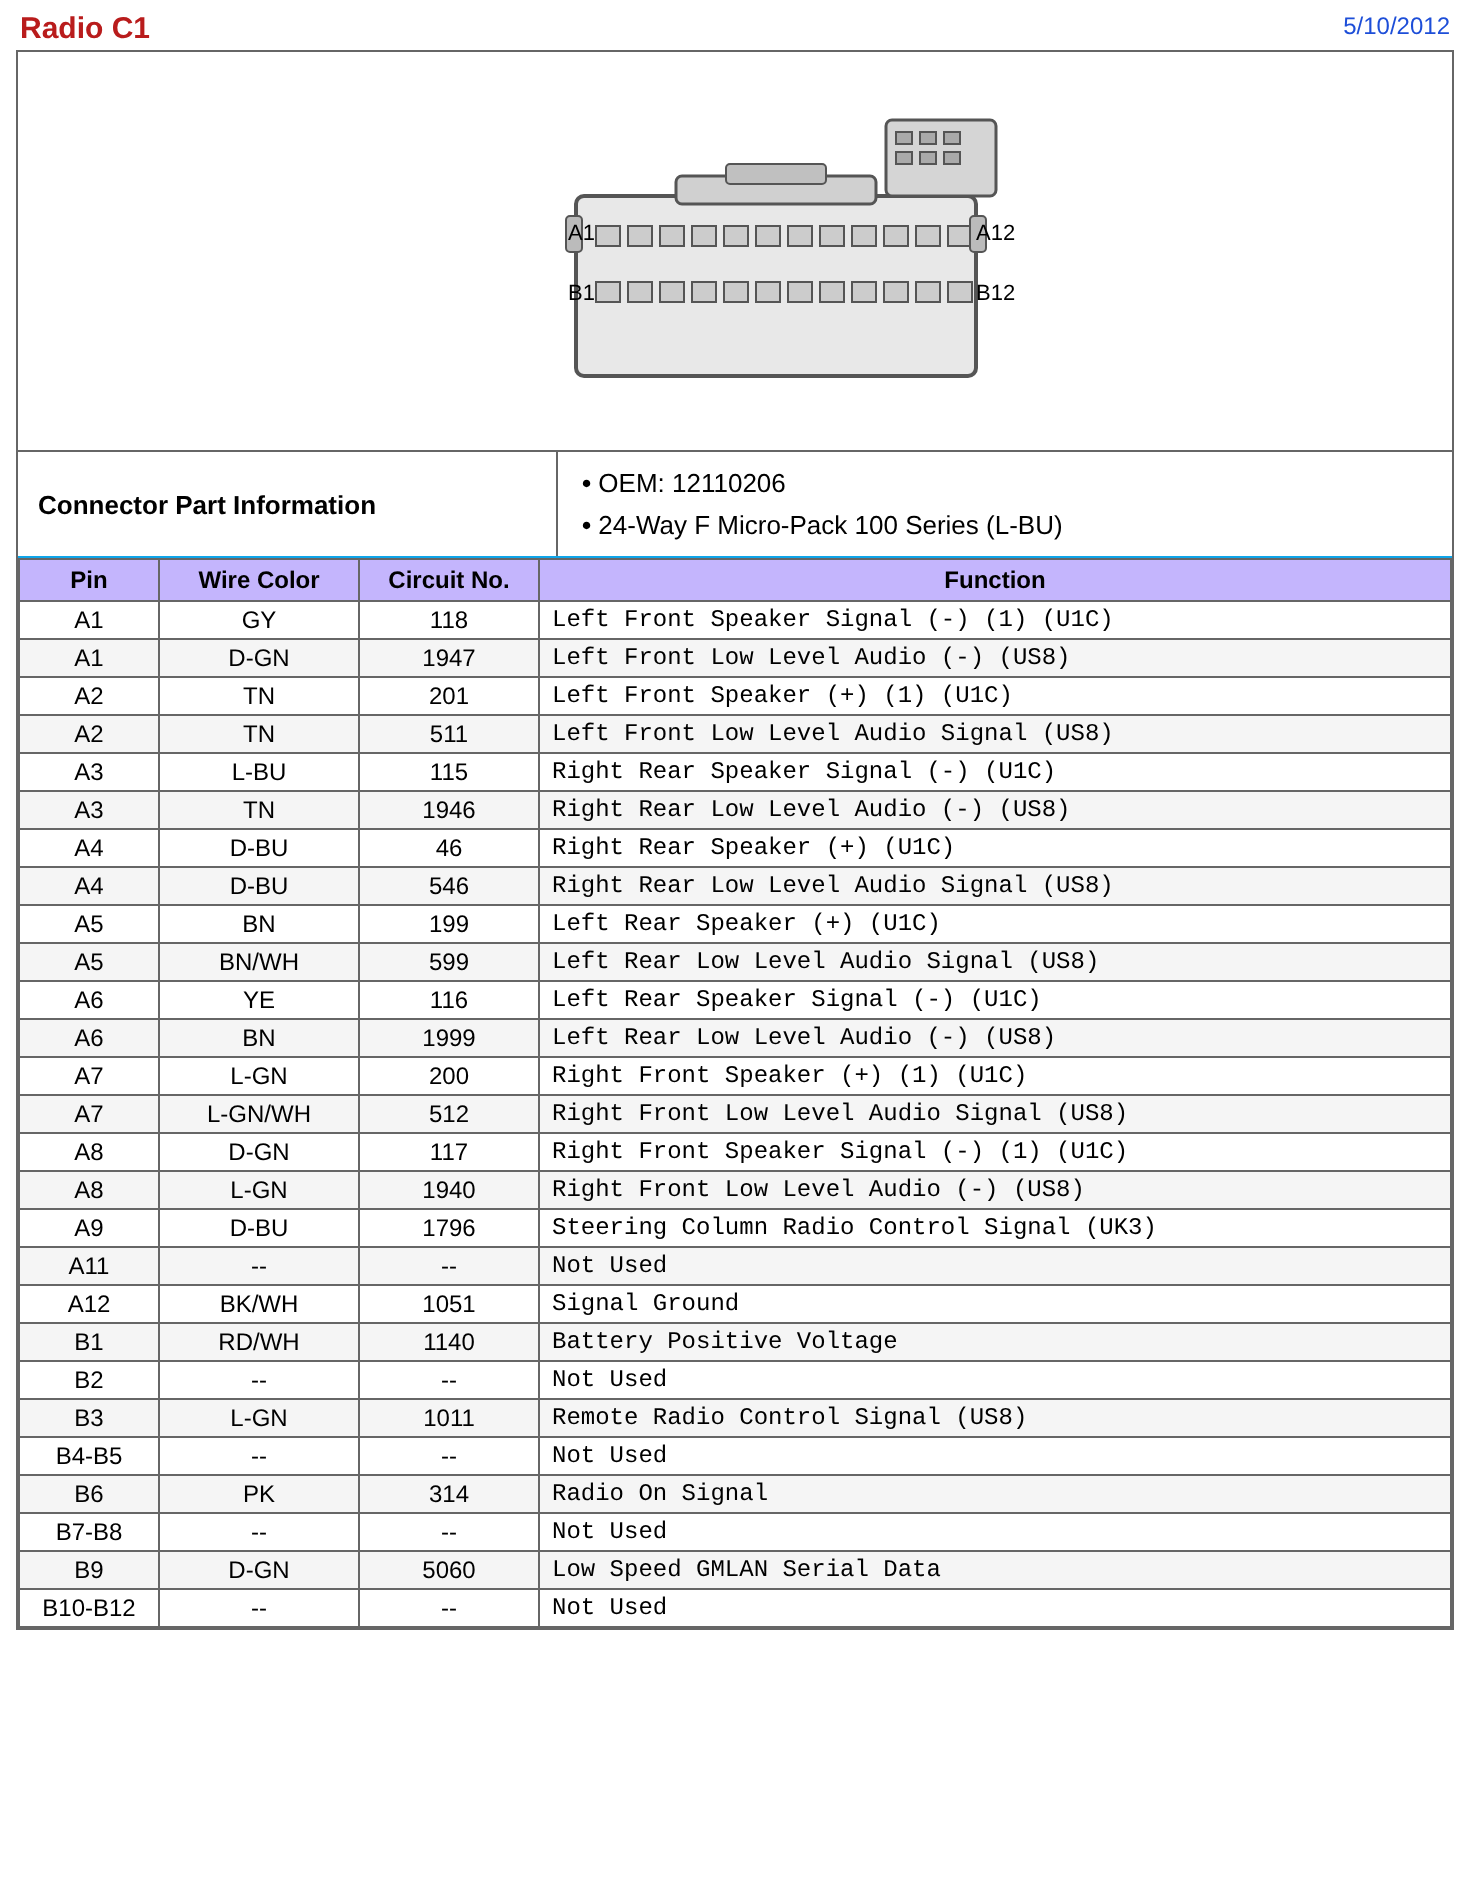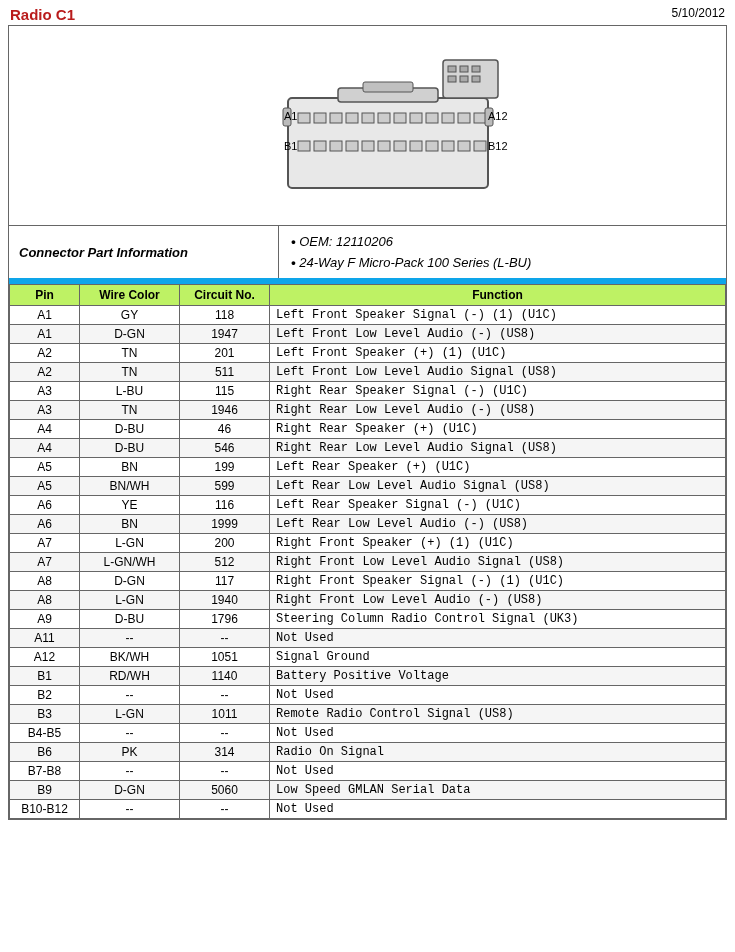--- a/index.html
+++ b/index.html
@@ -17,42 +17,41 @@
       align-items: flex-start;
       padding: 6px 10px 2px 10px;
     }
     .page-title {
       color: #b91c1c;
       font-weight: bold;
       font-size: 15px;
     }
     .page-date {
       font-size: 12px;
-      color: #000000;
+      color: #1d4ed8;
     }
     .main-container {
       border: 1px solid #666;
       margin: 0 8px 8px 8px;
     }
     .diagram-section {
       border-bottom: 1px solid #666;
       padding: 10px;
       display: flex;
       justify-content: center;
       align-items: center;
       min-height: 200px;
     }
     .connector-svg {
       width: 320px;
       height: 175px;
     }
     .info-section {
-      border-bottom: 6px solid #0ea5e9;
-      display: flex;
-      font-style: italic;
+      border-bottom: 1px solid #0ea5e9;
+      display: flex;
     }
     .connector-info-cell {
       border-right: 1px solid #666;
       padding: 8px 10px;
       width: 270px;
       min-width: 270px;
       display: flex;
       align-items: center;
     }
     .connector-info-text {
@@ -74,21 +73,21 @@
       font-weight: bold;
     }
     table {
       width: 100%;
       border-collapse: collapse;
     }
     th {
       border: 1px solid #666;
       padding: 3px 6px;
       text-align: center;
-      background: #bef264;
+      background: #c4b5fd;
       font-weight: bold;
       font-size: 12px;
     }
     td {
       border: 1px solid #666;
       padding: 2px 6px;
       font-size: 12px;
     }
     td:nth-child(1), td:nth-child(2), td:nth-child(3) {
       text-align: center;

